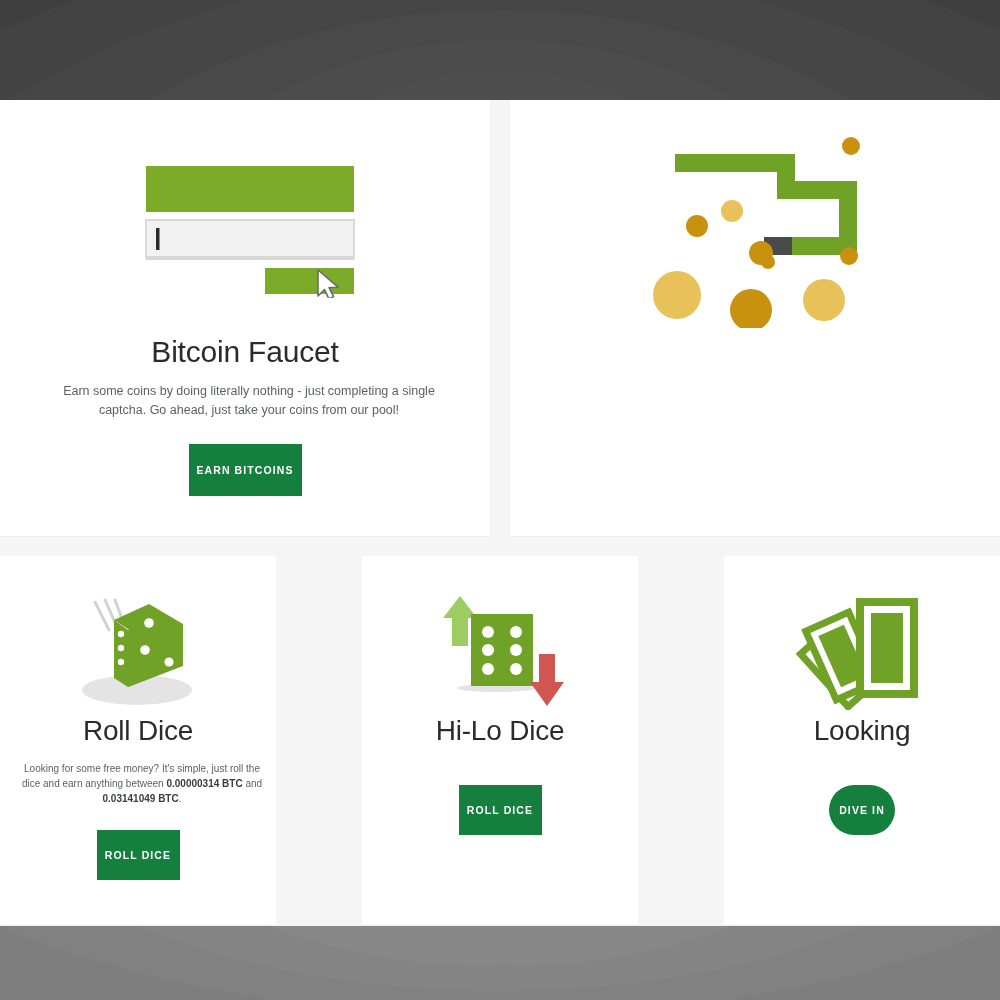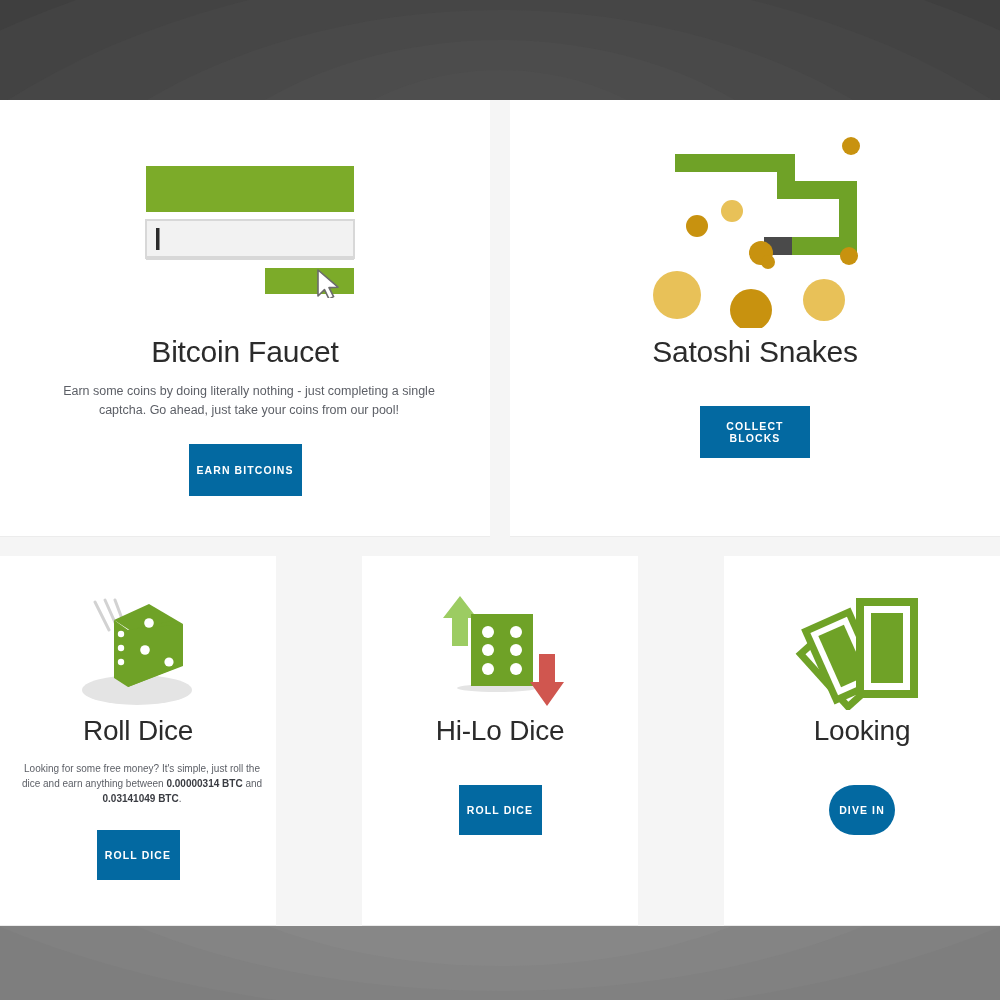--- a/index.html
+++ b/index.html
@@ -64,21 +64,21 @@
 
   .card-desc {
     font-size:12.5px; color:#5c5f66; line-height:1.5;
     text-align:center; max-width:452px; padding:0 16px;margin-left:8px;
   }
   .card-desc-sm { max-width:300px; font-size:10px; padding:0 10px; }
   .card-desc b { font-weight:700; color:#3a3c42; }
 
   .btn {
     margin-top:24px;
-    background:#0369a1;
+    background:#15803d;
     color:#ffffff;
     font-size:10.5px; font-weight:700; letter-spacing:1.1px;
     border:none; cursor:pointer;
     display:inline-flex; align-items:center; justify-content:center;
     font-family:"Liberation Sans", sans-serif;
   }
   .btn-lg { width:113px; height:52px; }
   .btn-md { width:110px; height:52px; }
   .btn-sm { width:83px; height:50px; }
   .btn-xs { width:66px; height:50px;border-radius:25px; }
@@ -151,22 +151,20 @@
           <circle cx="124" cy="124" r="0" fill="none"></circle>
           <circle cx="126" cy="133" r="7" fill="#c8920f" opacity="0"></circle>
           <circle cx="125" cy="133" r="0" fill="none"></circle>
           <circle cx="128" cy="134" r="7" fill="#c8920f"></circle>
           <circle cx="209" cy="128" r="9" fill="#c8920f"></circle>
           <circle cx="37" cy="167" r="24" fill="#e8c158"></circle>
           <circle cx="111" cy="182" r="21" fill="#c8920f"></circle>
           <circle cx="184" cy="172" r="21" fill="#e8c158"></circle>
         </svg>
       </div>
-      <div class="card-title">Satoshi Snakes</div>
-      <button class="btn btn-md">COLLECT BLOCKS</button>
     </div>
   </div>
 
   <div class="row row-bottom">
 
     <div class="card card-bot" style="width:311px">
       <div class="icon-wrap-sm">
         <svg width="130" height="120" viewBox="0 0 130 120">
           <ellipse cx="64" cy="100" rx="55" ry="15" fill="#e4e4e4"></ellipse>
 

